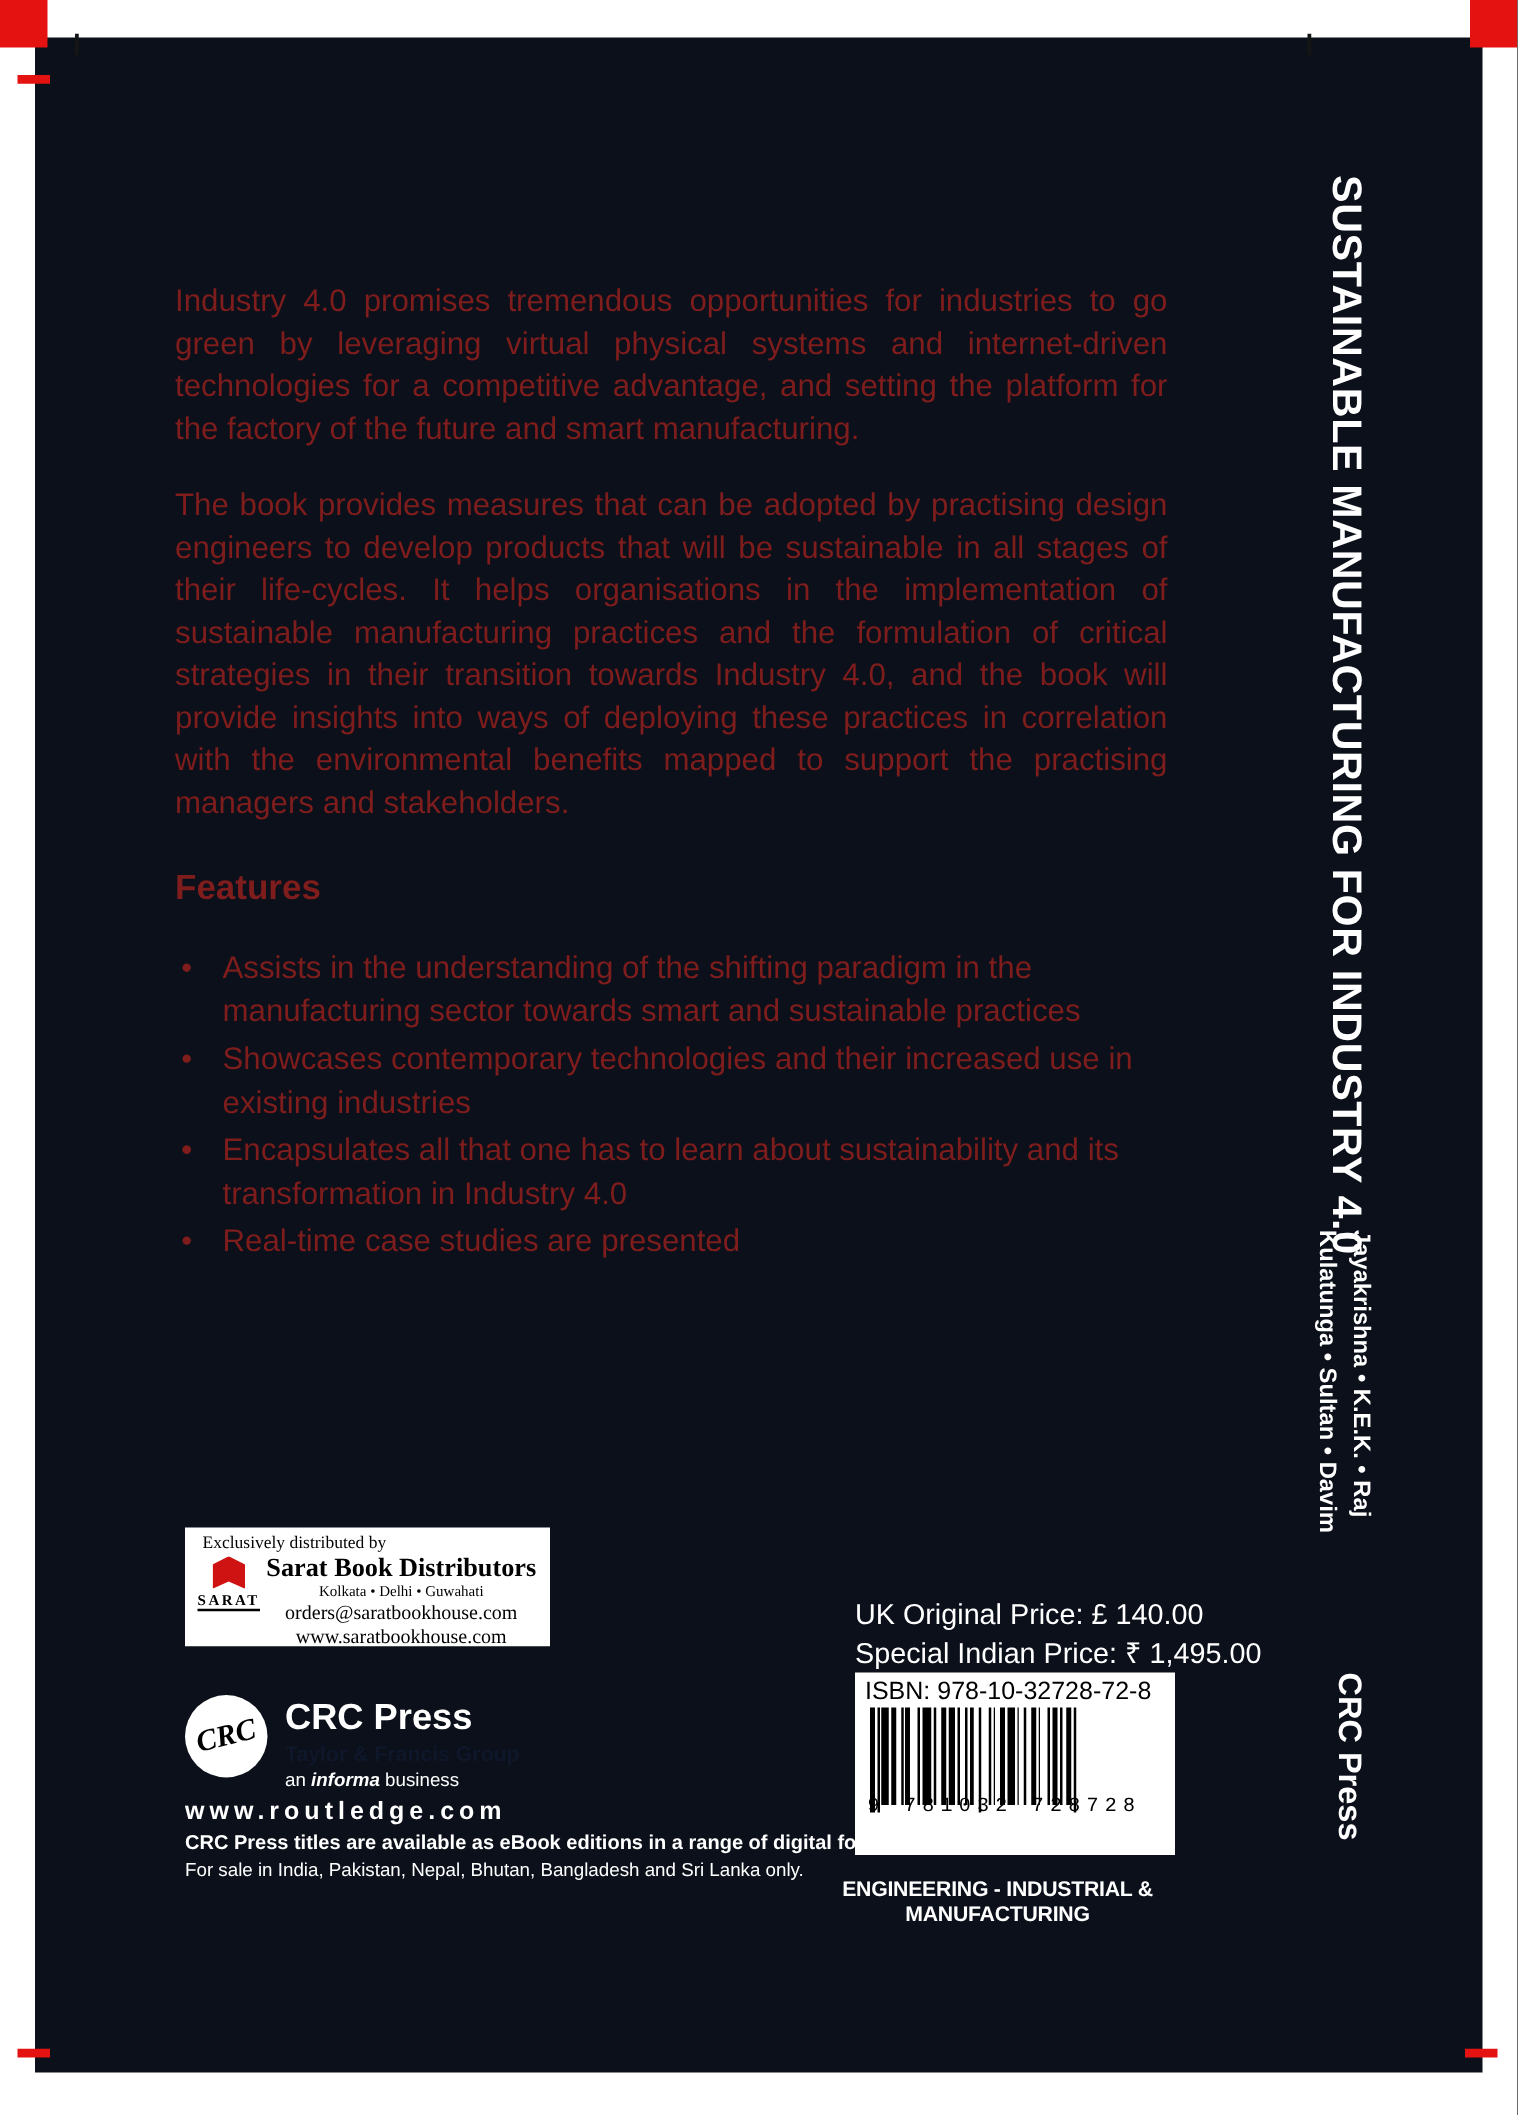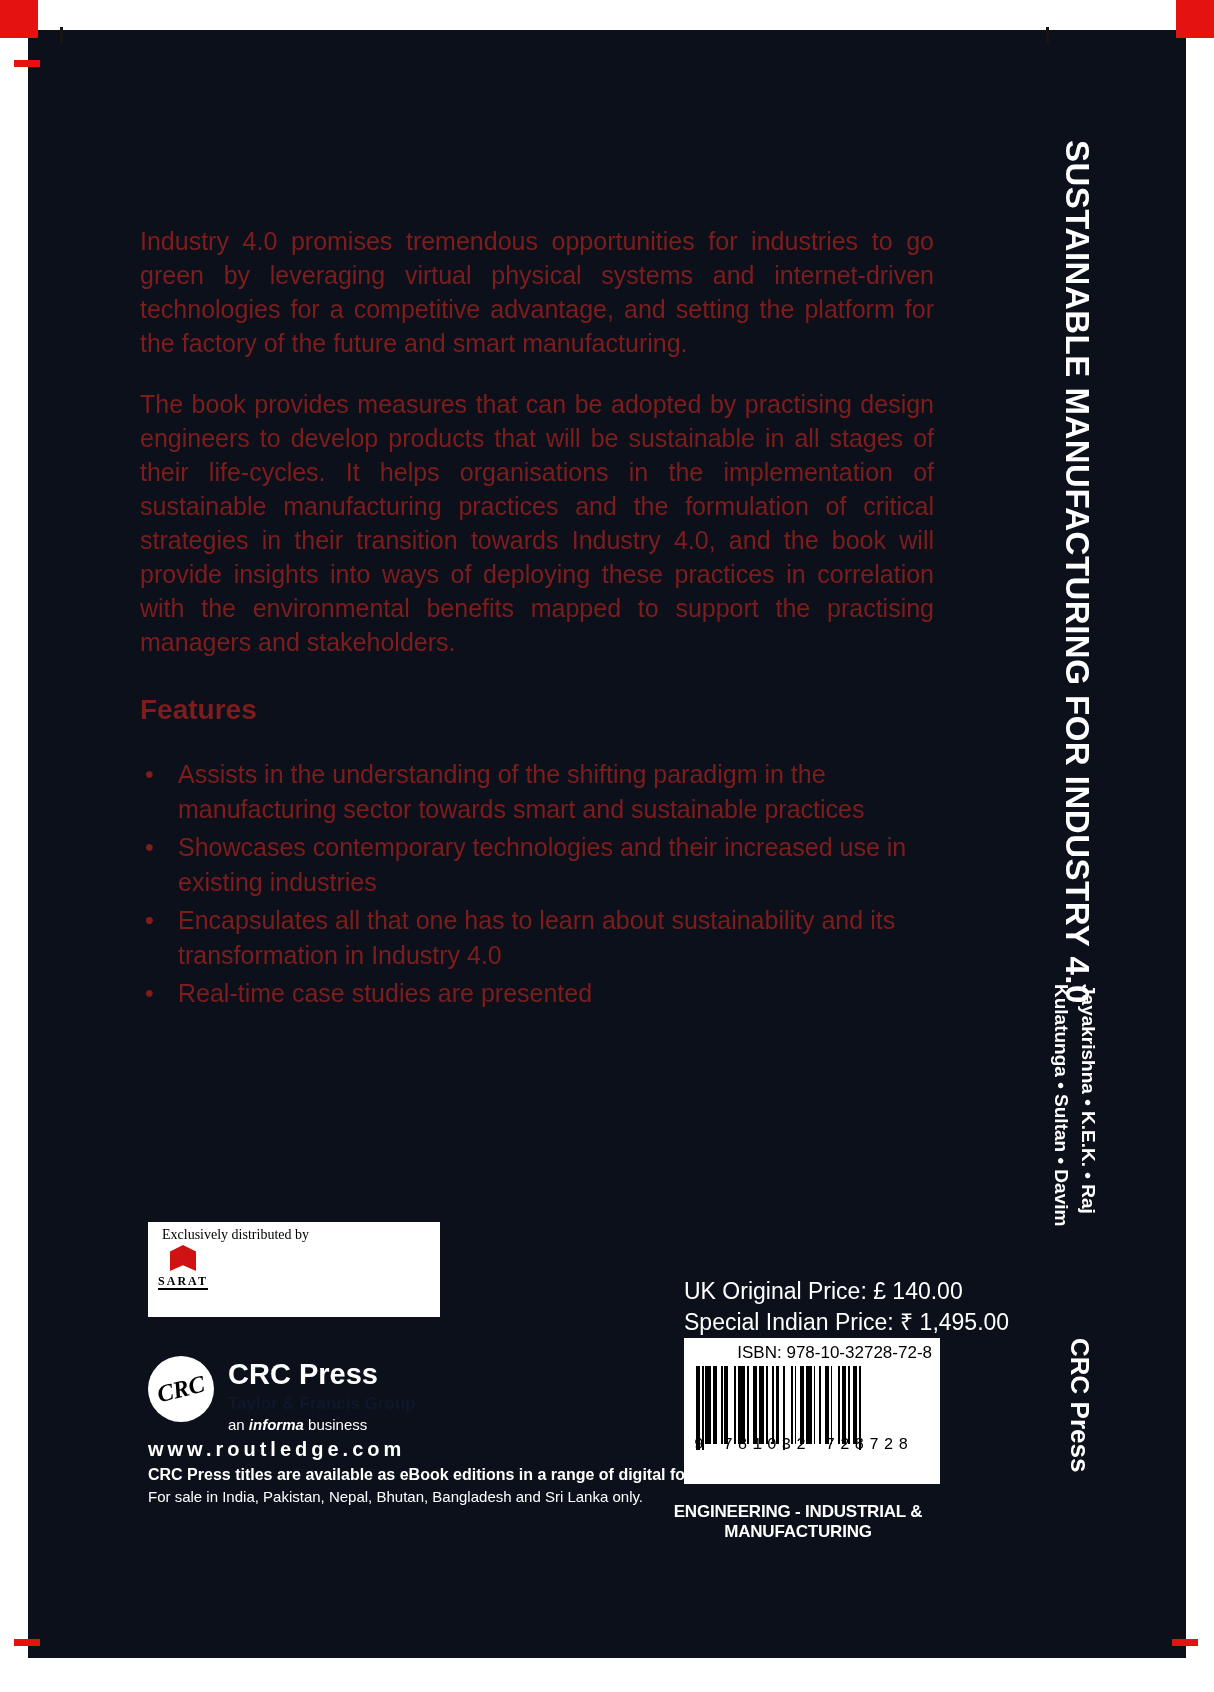--- a/index.html
+++ b/index.html
@@ -151,21 +151,21 @@
     position:absolute;left:684px;top:1276px;
     color:#fff;font-size:23px;line-height:31px;
   }
   .barcode-box{
     position:absolute;
     left:684px;top:1338px;width:256px;height:146px;
     background:#fff;color:#000;
     box-sizing:border-box;
     padding:4px 8px 0 8px;
   }
-  .barcode-isbn{font-size:17px;line-height:22px;text-align:right;}
+  .barcode-isbn{font-size:20px;line-height:22px;text-align:left;}
   .bars{
     height:84px;margin-top:2px;
     display:flex;align-items:flex-start;
     padding:0 4px;
   }
   .bars i{display:block;height:78px;}
   .bars i.bar{background:#000;}
   .bars i.tall{height:84px;}
   .barcode-digits{
     font-size:16px;letter-spacing:5px;
@@ -226,20 +226,26 @@
   </div>
   <div class="spine-press">CRC Press</div>
 
   <div class="sarat-box">
     <div class="sarat-tag">Exclusively distributed by</div>
     <div class="sarat-row">
       <div class="sarat-logo">
         <div class="sarat-mark"></div>
         <span class="sarat-word">SARAT</span>
       </div>
+      <div class="sarat-main">
+        <div class="sarat-name">Sarat Book Distributors</div>
+        <div class="sarat-cities">Kolkata • Delhi • Guwahati</div>
+        <div class="sarat-email">orders@saratbookhouse.com</div>
+        <div class="sarat-web">www.saratbookhouse.com</div>
+      </div>
     </div>
   </div>
 
   <div class="crc-circle">
     <span>CRC</span>
   </div>
   <div class="crc-name">CRC Press</div>
   <div class="crc-group">Taylor &amp; Francis Group</div>
   <div class="crc-informa"><span>an </span><b>informa</b><span> business</span></div>
   <div class="routledge">www.routledge.com</div>

